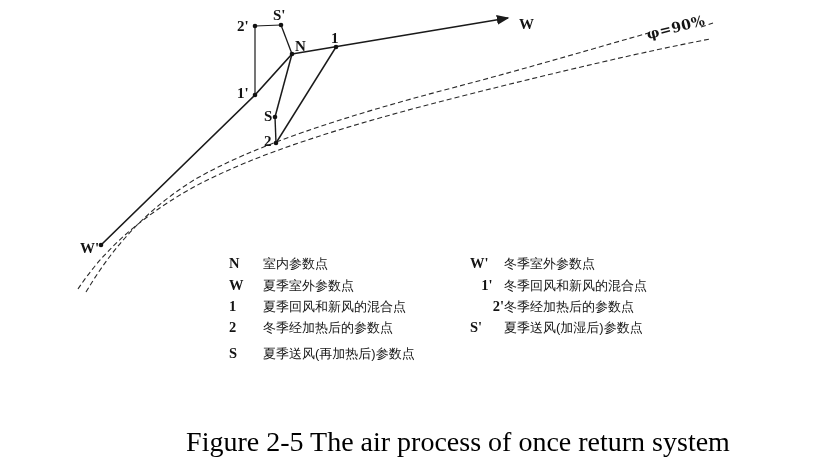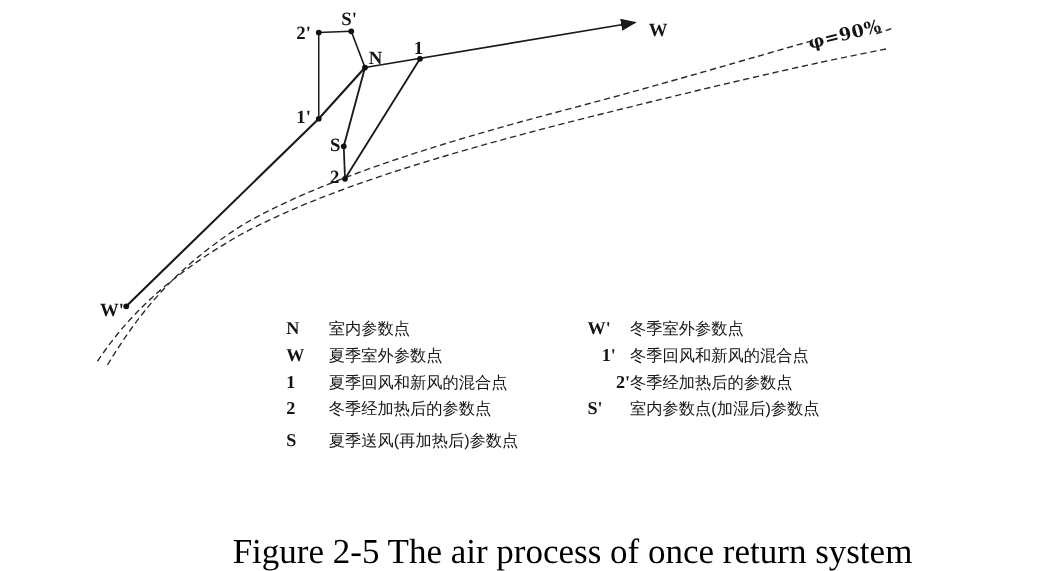--- a/index.html
+++ b/index.html
@@ -107,19 +107,19 @@
     <div class="legend-row" style="top:254px;">
       <span class="legend-symbol">W'</span><span class="legend-desc">冬季室外参数点</span>
     </div>
     <div class="legend-row" style="top:276px;text-align:center;">
       <span class="legend-symbol">1'</span><span class="legend-desc">冬季回风和新风的混合点</span>
     </div>
     <div class="legend-row" style="top:297px;text-align:right;">
       <span class="legend-symbol">2'</span><span class="legend-desc">冬季经加热后的参数点</span>
     </div>
     <div class="legend-row" style="top:318px;">
-      <span class="legend-symbol">S'</span><span class="legend-desc">室内参数点(加湿后)参数点</span>
+      <span class="legend-symbol">S'</span><span class="legend-desc">夏季送风(加湿后)参数点</span>
     </div>
   </div>
 
   <div class="caption caption-en">Figure 2-5 The air process of once return system</div>
 
 </div>
 
 </body></html>

